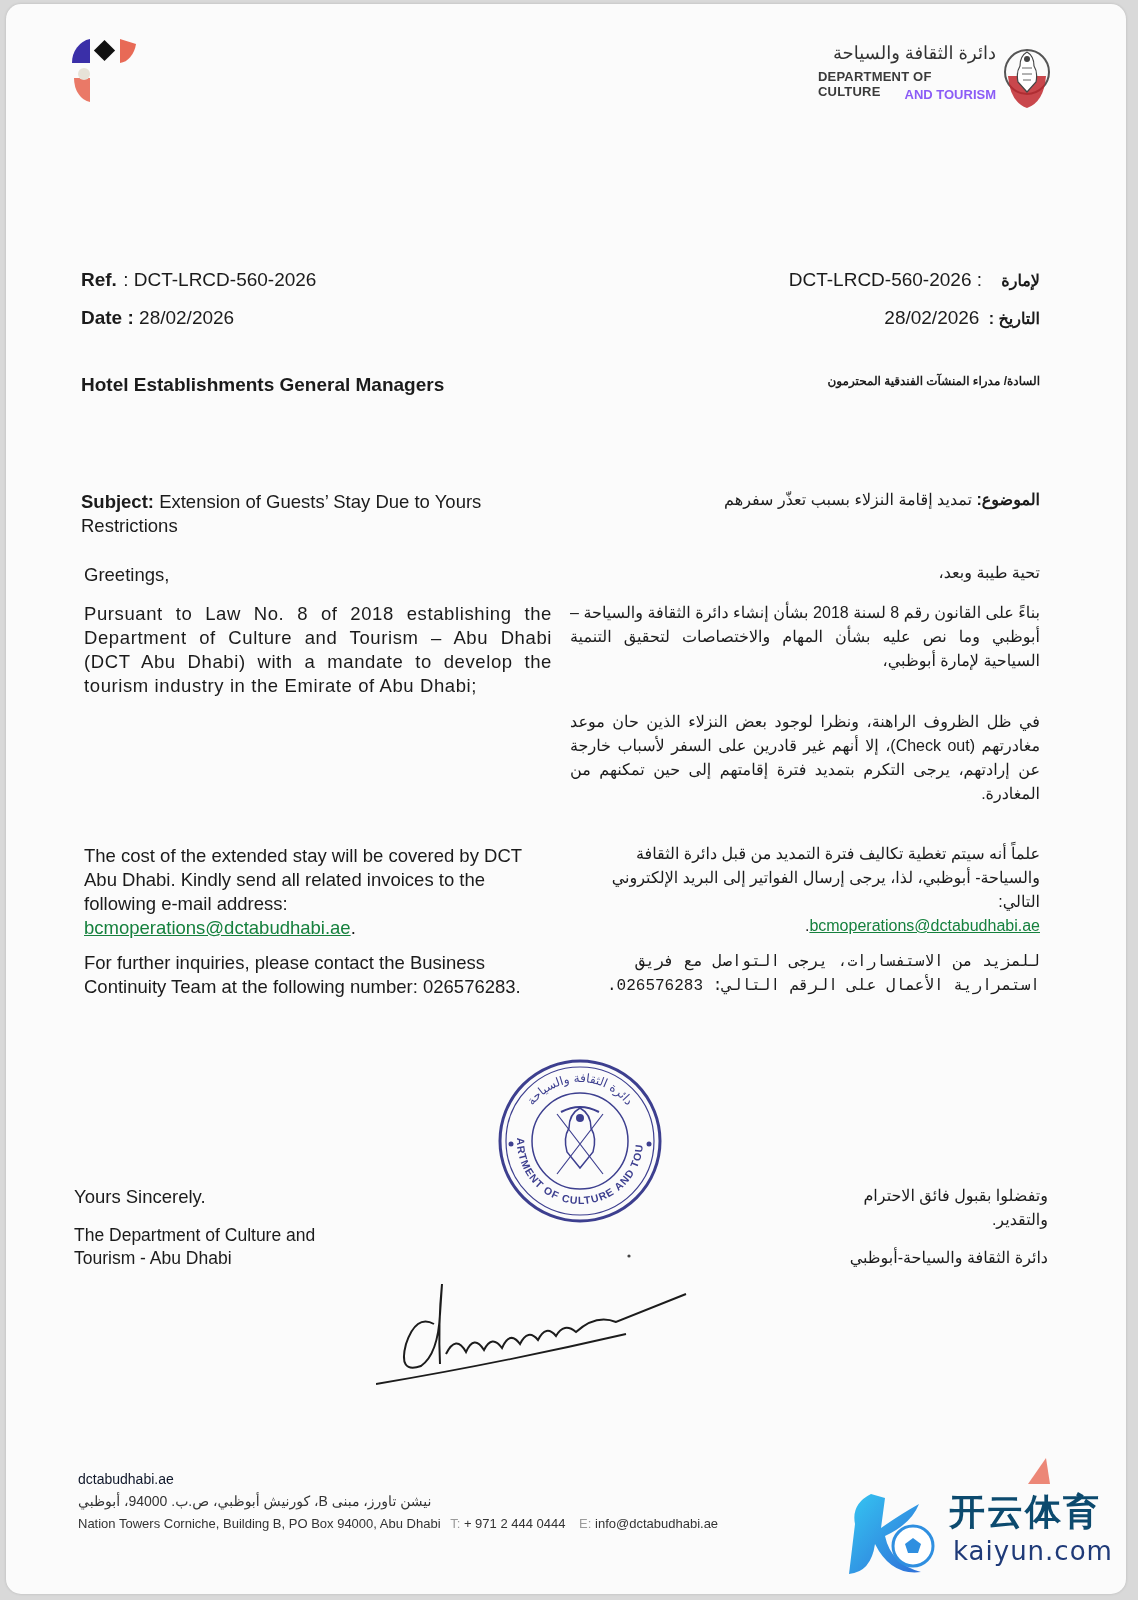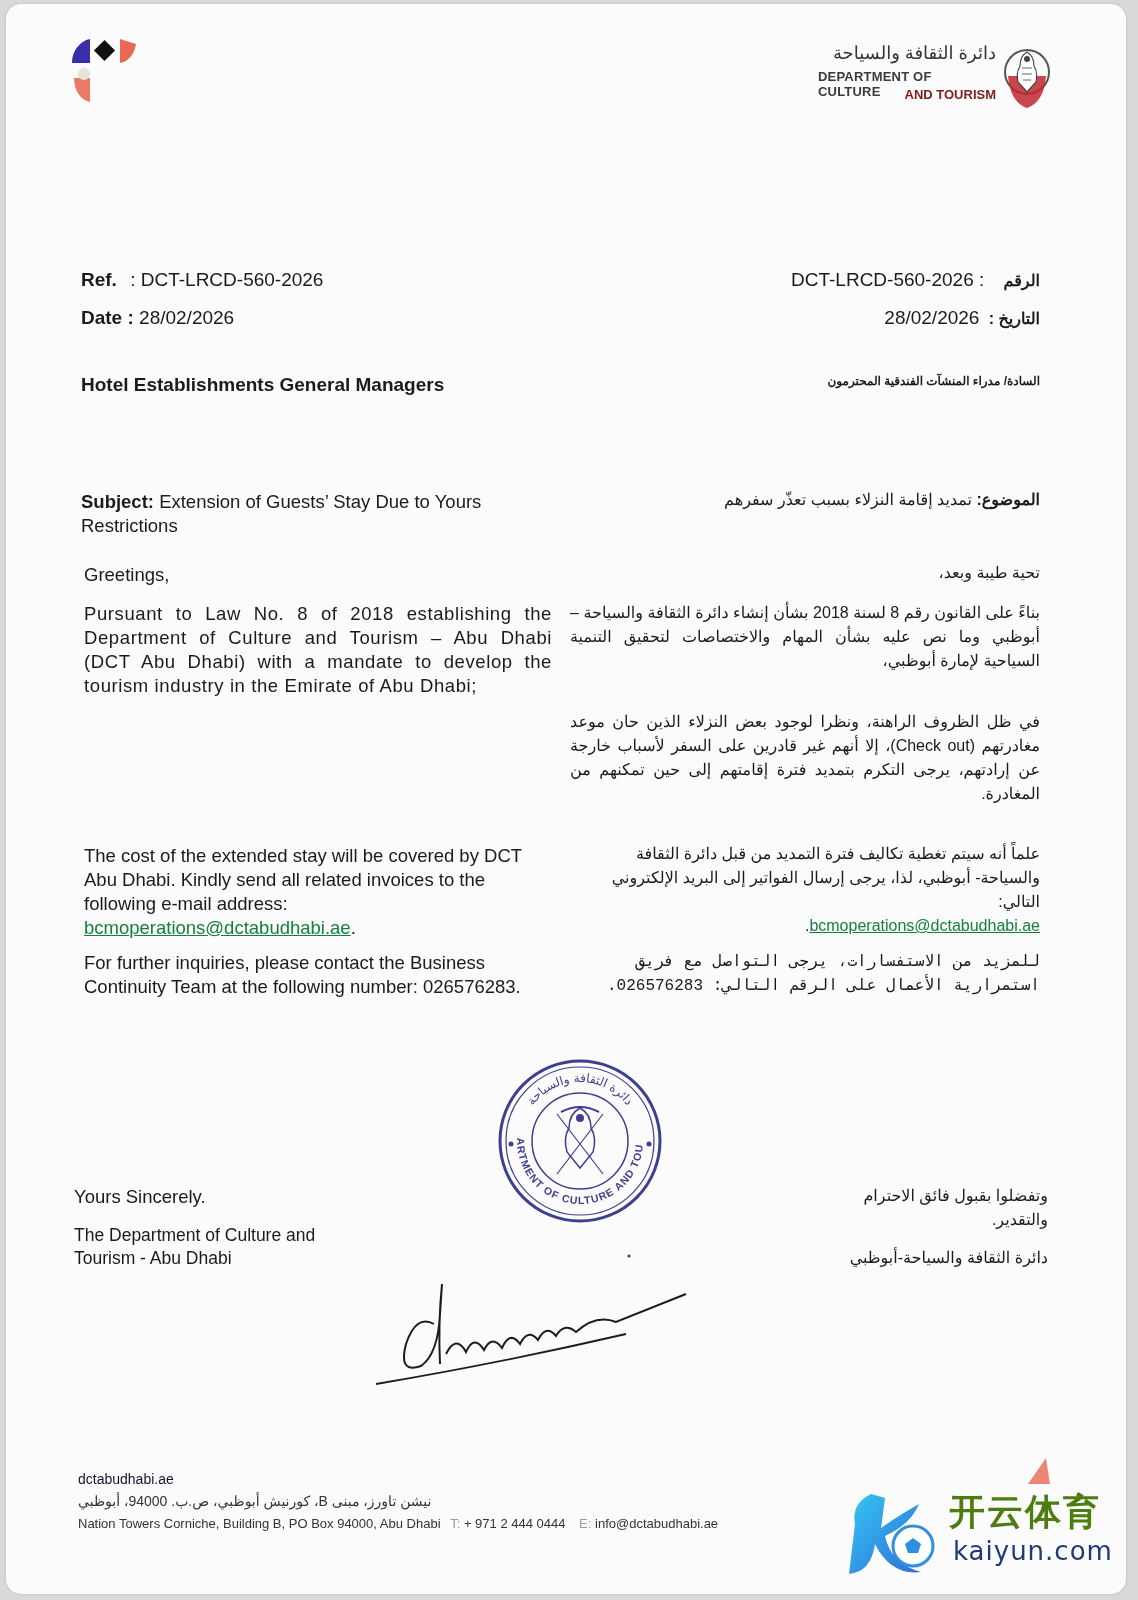--- a/index.html
+++ b/index.html
@@ -16,40 +16,40 @@
   .rtl { direction: rtl; text-align: right; }
   .b { font-weight: bold; }
 
   
   .brand-mark { left: 62px; top: 32px; width: 80px; height: 80px; }
 
   
   .dct-logo { left: 812px; top: 38px; width: 270px; height: 72px; }
   .dct-logo .ar { position: absolute; right: 92px; top: 0; font-size: 18px; color: #333; direction: rtl; }
   .dct-logo .en1 { position: absolute; right: 92px; top: 27px; font-size: 13px; font-weight: bold; color: #3a3a3a; letter-spacing: 0.2px; }
-  .dct-logo .en2 { position: absolute; right: 92px; top: 45px; font-size: 13px; font-weight: bold; color: #7f1d1d; }
+  .dct-logo .en2 { position: absolute; right: 92px; top: 45px; font-size: 13px; font-weight: bold; color: #8b5cf6; }
   .dct-logo .emblem { position: absolute; right: 36px; top: 0; width: 50px; height: 70px; }
 
   .hdr { font-size: 19px; }
   .body-en { font-size: 18.5px; line-height: 24px; }
   .body-ar { font-size: 16px; line-height: 24px; direction: rtl; text-align: right; }
   .justify { text-align: justify; text-align-last: left; }
   .justify-rtl { text-align: justify; text-align-last: right; }
   .link { color: #15803d; text-decoration: underline; }
 
   .stamp { left: 489px; top: 1052px; width: 170px; height: 170px; }
   .sig { left: 370px; top: 1250px; width: 320px; height: 150px; }
 
   .footer-web { left: 72px; top: 1467px; font-size: 14px; color: #0f172a; }
   .footer-ar { left: 72px; top: 1489px; font-size: 14px; color: #333; direction: rtl; text-align: left; width: 380px; }
   .footer-addr { left: 72px; top: 1512px; font-size: 13px; color: #333; }
   .footer-addr .dim { color: #9a9a9a; }
 
   .watermark { left: 835px; top: 1480px; width: 280px; height: 100px; }
-  .wm-text { position: absolute; left: 108px; top: 4px; font-size: 36px; font-weight: bold; color: #4d7c0f; letter-spacing: 2px; }
+  .wm-text { position: absolute; left: 108px; top: 4px; font-size: 36px; font-weight: bold; color: #0c4a6e; letter-spacing: 2px; }
   .wm-url { position: absolute; left: 112px; top: 52px; font-size: 26px; color: #1f3a78; letter-spacing: 1px; font-family: "DejaVu Sans", sans-serif; }
   .footer-corner { left: 1020px; top: 1452px; width: 26px; height: 30px; }
 </style>
 </head>
 <body>
 
 <div class="page">
 
   <svg class="abs brand-mark" viewBox="0 0 80 80">
     <path d="M22 3 L22 27 L4 27 A22 24 0 0 1 22 3 Z" fill="#3a2fa8"></path>
@@ -67,29 +67,29 @@
       <circle cx="25" cy="30" r="22" fill="none" stroke="#555" stroke-width="2"></circle>
       <path d="M6 34 Q8 60 25 66 Q42 60 44 34 Z" fill="#c0272d" opacity="0.85"></path>
       <path d="M25 10 Q18 14 18 24 Q14 30 16 40 L25 50 L34 40 Q36 30 32 24 Q32 14 25 10 Z" fill="#fff" stroke="#444" stroke-width="1.2"></path>
       <circle cx="25" cy="17" r="3" fill="#444"></circle>
       <path d="M20 26 L30 26 M20 32 L30 32 M21 38 L29 38" stroke="#666" stroke-width="1"></path>
     </svg>
   </div>
 
   <div class="abs hdr" style="left:75px; top:265px;">
     <span class="b">Ref.</span>
-    <span style="margin-left:8px;">: DCT-LRCD-560-2026</span>
+    <span style="margin-left:1px;">: DCT-LRCD-560-2026</span>
   </div>
   <div class="abs hdr" style="left:75px; top:303px;">
     <span class="b">Date :</span>
     <span>28/02/2026</span>
   </div>
 
   <div class="abs hdr rtl" style="right:86px; top:265px; width:420px;">
-    <span class="b" style="font-size:16px;">الرقم</span>
+    <span class="b" style="font-size:16px;">لإمارة</span>
     <span style="margin-right:14px; direction:ltr; unicode-bidi:embed;">DCT-LRCD-560-2026 :</span>
   </div>
   <div class="abs hdr rtl" style="right:86px; top:303px; width:420px;">
     <span class="b" style="font-size:16px;text-align:right;">التاريخ :</span>
     <span style="margin-right:4px; direction:ltr; unicode-bidi:embed;">28/02/2026</span>
   </div>
 
   <div class="abs b" style="left:75px; top:370px; font-size:19px;">Hotel Establishments General Managers</div>
   <div class="abs b rtl" style="right:86px; top:370px; width:420px; font-size:12px;">السادة/ مدراء المنشآت الفندقية المحترمون</div>
 

